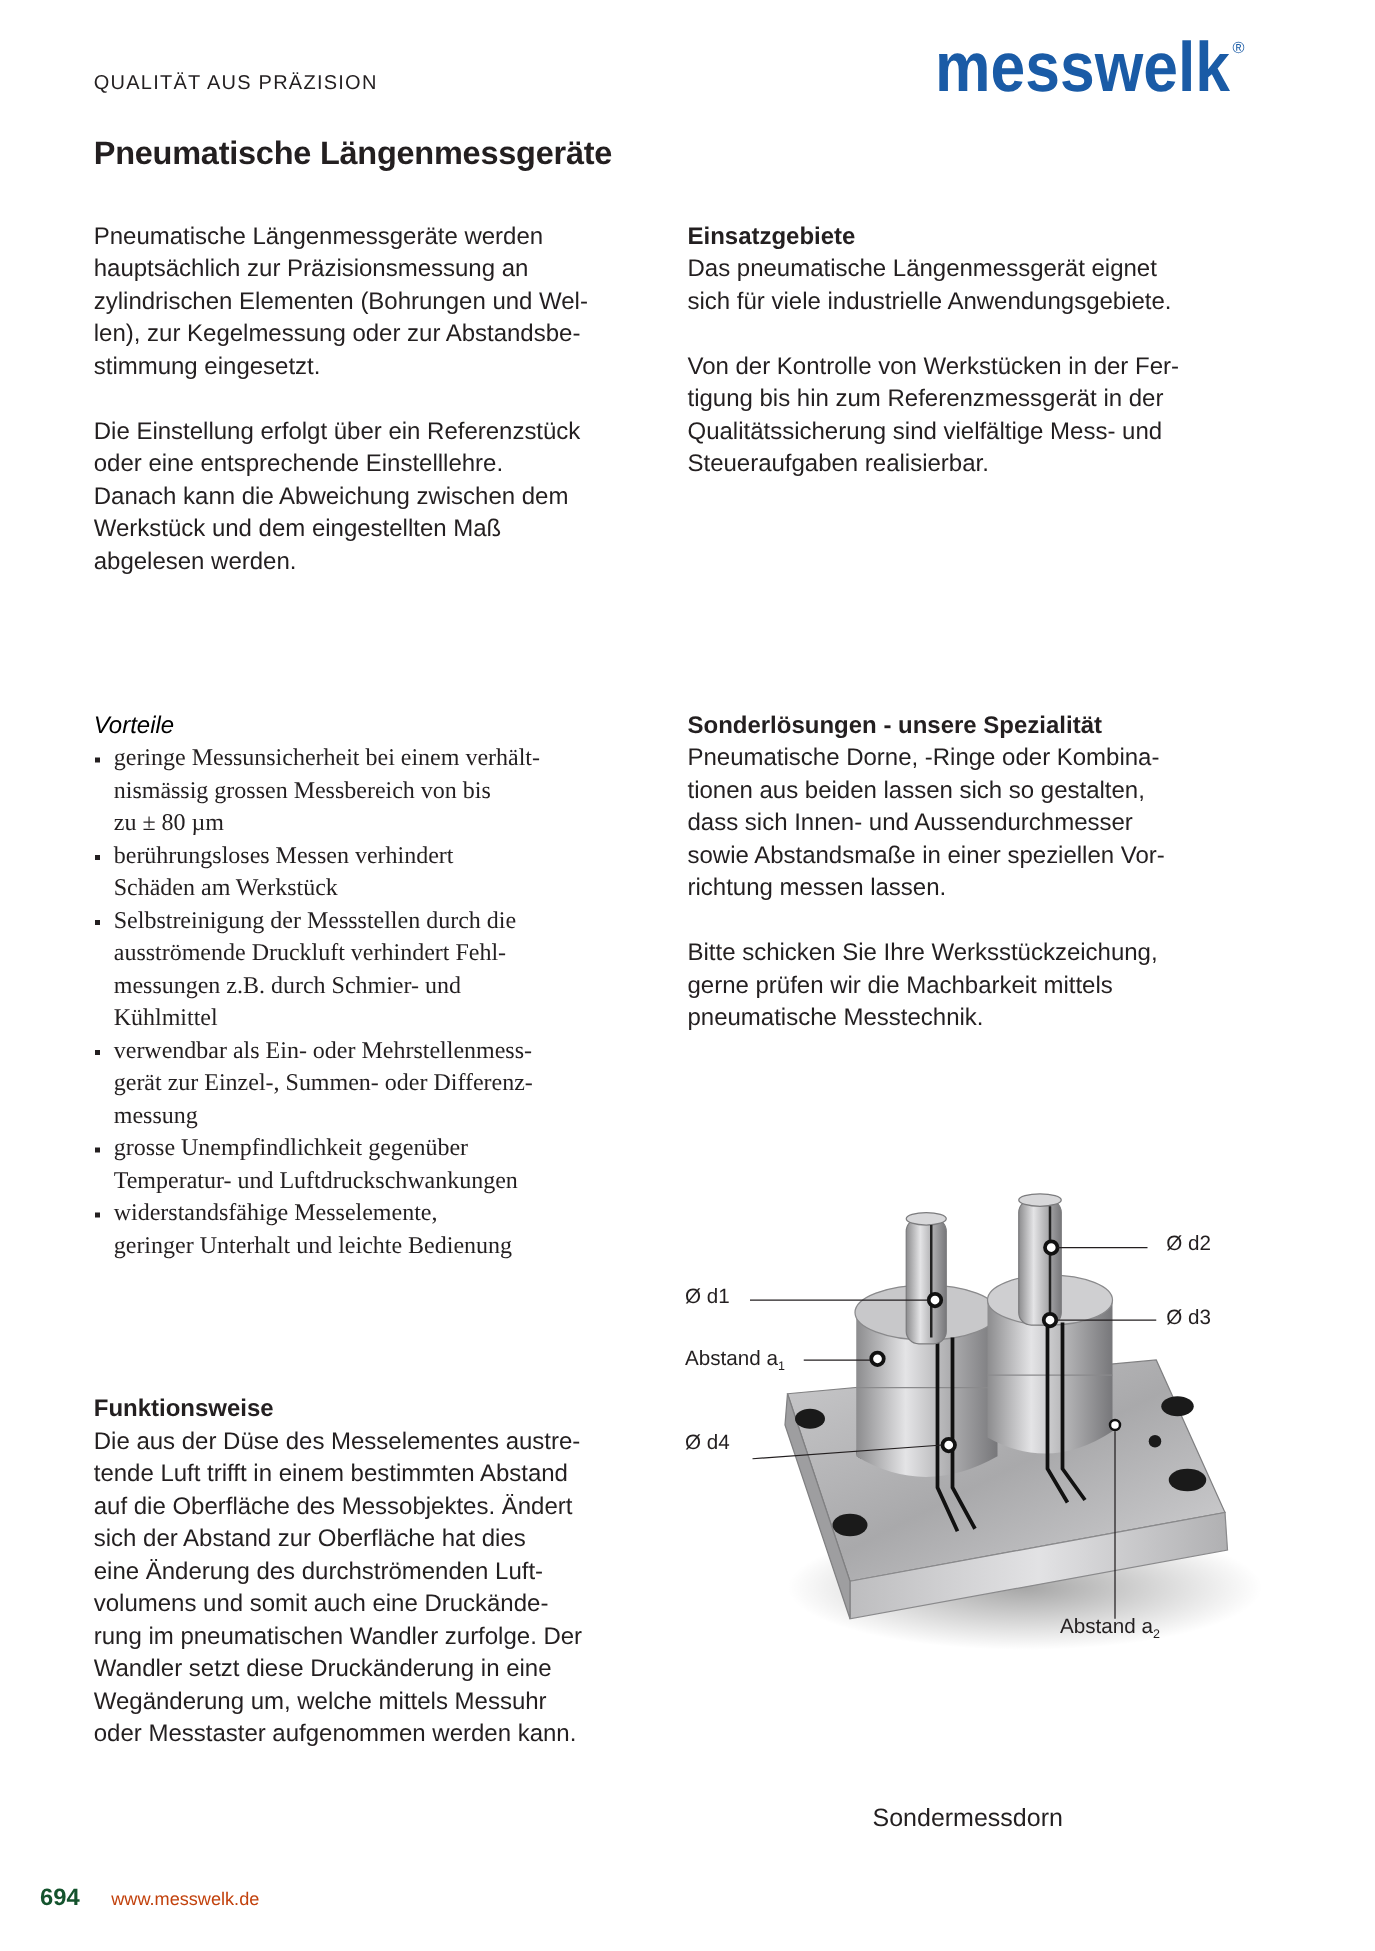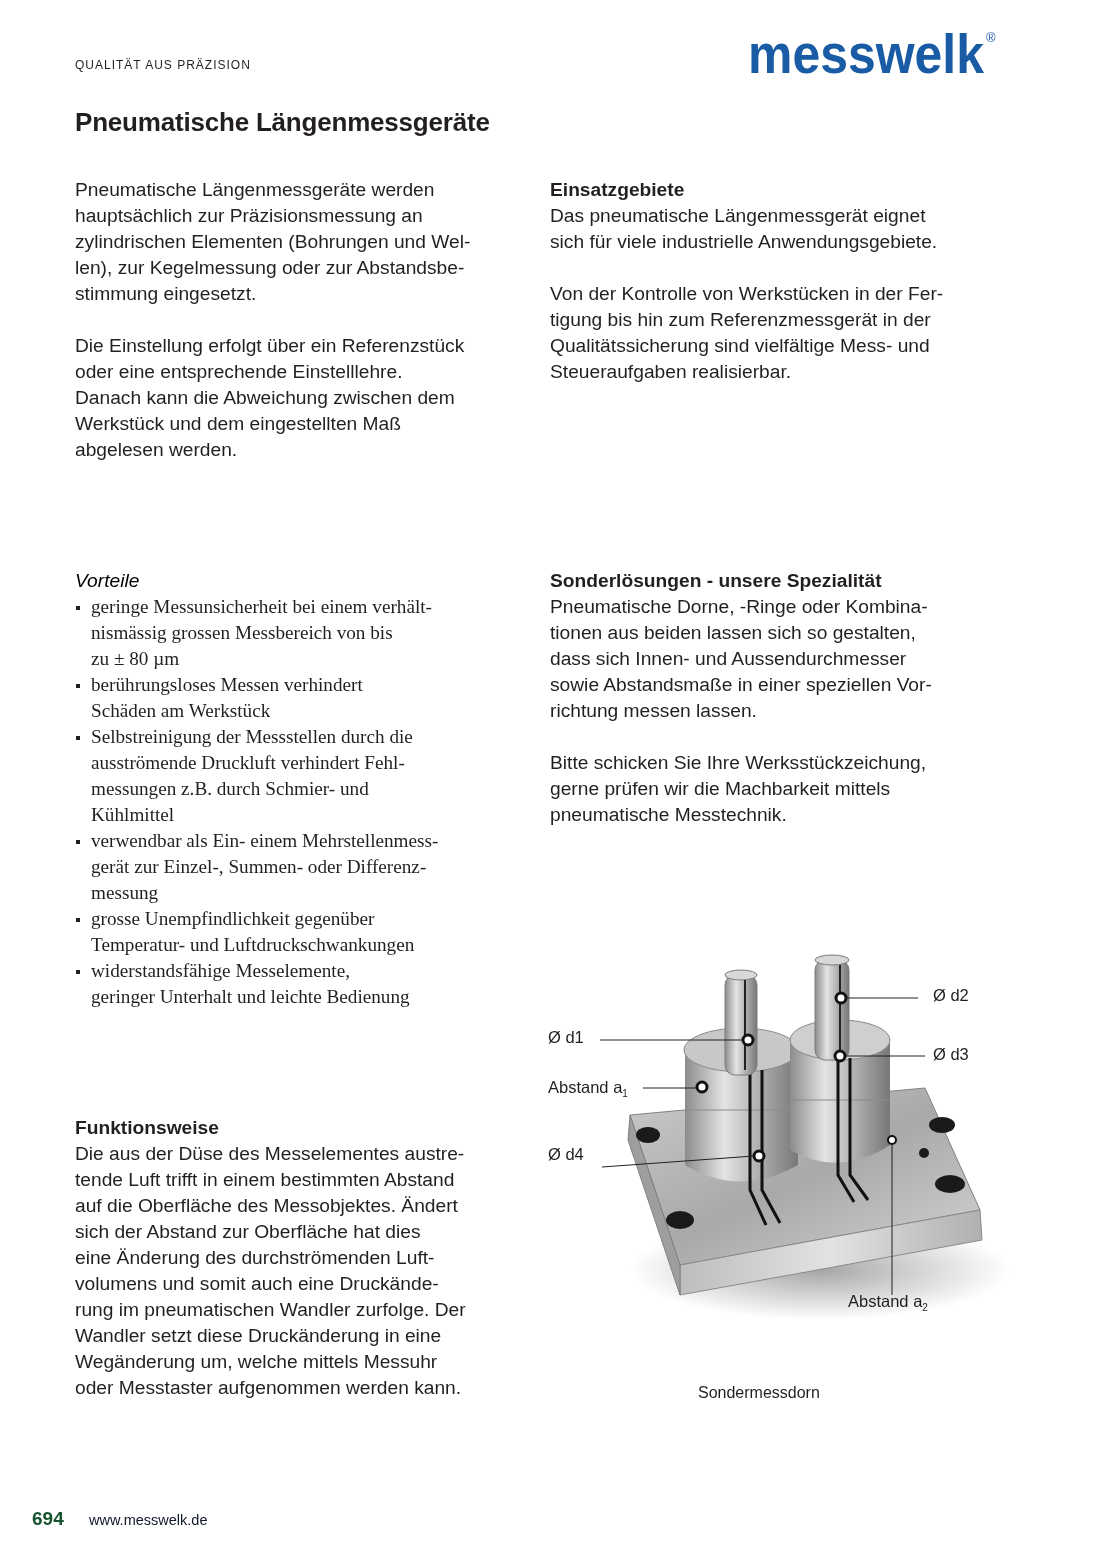--- a/index.html
+++ b/index.html
@@ -1,35 +1,35 @@
 <!DOCTYPE html>
 <html><head>
 <meta charset="utf-8">
 <style>
   html, body { margin: 0; padding: 0; background: #ffffff; }
   body { width: 1100px; height: 1561px; position: relative; overflow: hidden;
          font-family: "Liberation Sans", sans-serif; color: #231f20; }
-  .tagline { position: absolute; left: 75px; top: 58px; font-size: 12px; letter-spacing: 1px; color: #231f20; }
+  .tagline { position: absolute; left: 75px; top: 58px; font-size: 16px; letter-spacing: 1px; color: #231f20; }
   .logo { position: absolute; left: 748px; top: 28px; width: 250px; height: 52px; }
   .page-title { position: absolute; left: 75px; top: 107px; font-size: 26px; font-weight: bold; color: #231f20; margin: 0; letter-spacing: -0.2px; }
   .col { position: absolute; width: 450px; font-size: 19.2px; line-height: 26px; }
   .col p { margin: 0; }
   .col h3 { margin: 0; font-size: 19.2px; font-weight: bold; line-height: 26px; }
   .col h3.blue { color: #000000; font-weight: normal; font-style: italic; }
   .gap { height: 26px; }
   ul.bullets { list-style: none; margin: 0; padding: 0; font-family: Liberation Serif, serif; }
   ul.bullets li { position: relative; padding-left: 16px; }
   ul.bullets li::before { content: ""; position: absolute; left: 1px; top: 12px; width: 4px; height: 4px; background: #231f20; }
   .line { display: block; white-space: nowrap; }
   .figure { position: absolute; left: 540px; top: 940px; width: 470px; height: 470px; }
   .fig-label { position: absolute; font-size: 16.5px; color: #231f20; white-space: nowrap; }
   .fig-label sub { font-size: 10px; vertical-align: -4px; }
-  .caption { position: absolute; left: 698px; top: 1384px; font-size: 16px; color: #231f20; text-align: center; }
+  .caption { position: absolute; left: 698px; top: 1444px; font-size: 20px; color: #231f20; text-align: center; }
   .page-num { position: absolute; left: 32px; top: 1508px; font-size: 19px; font-weight: bold; color: #14532d; }
-  .url { position: absolute; left: 89px; top: 1512px; font-size: 14.5px; color: #0f172a; }
+  .url { position: absolute; left: 89px; top: 1512px; font-size: 14.5px; color: #c2410c; }
 </style>
 </head>
 <body>
 
 <div class="tagline">QUALITÄT AUS PRÄZISION</div>
 <svg class="logo" viewBox="0 0 250 52">
   <text x="0" y="45" font-family="Liberation Sans, sans-serif" font-weight="bold" font-size="56" fill="#1a5ba6" textLength="236" lengthAdjust="spacingAndGlyphs">messwelk</text>
   <text x="238" y="14" font-family="Liberation Sans, sans-serif" font-size="13" fill="#1a5ba6">®</text>
 </svg>
 
@@ -65,21 +65,21 @@
       <span class="line">berührungsloses Messen verhindert</span>
       <span class="line">Schäden am Werkstück</span>
     </li>
     <li>
       <span class="line">Selbstreinigung der Messstellen durch die</span>
       <span class="line">ausströmende Druckluft verhindert Fehl-</span>
       <span class="line">messungen z.B. durch Schmier- und</span>
       <span class="line">Kühlmittel</span>
     </li>
     <li>
-      <span class="line">verwendbar als Ein- einem Mehrstellenmess-</span>
+      <span class="line">verwendbar als Ein- oder Mehrstellenmess-</span>
       <span class="line">gerät zur Einzel-, Summen- oder Differenz-</span>
       <span class="line">messung</span>
     </li>
     <li>
       <span class="line">grosse Unempfindlichkeit gegenüber</span>
       <span class="line">Temperatur- und Luftdruckschwankungen</span>
     </li>
     <li>
       <span class="line">widerstandsfähige Messelemente,</span>
       <span class="line">geringer Unterhalt und leichte Bedienung</span>

